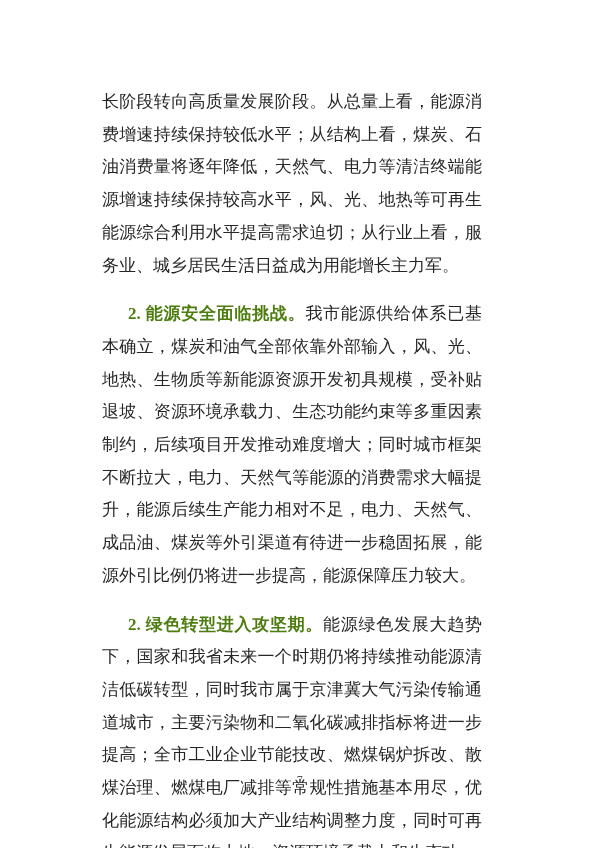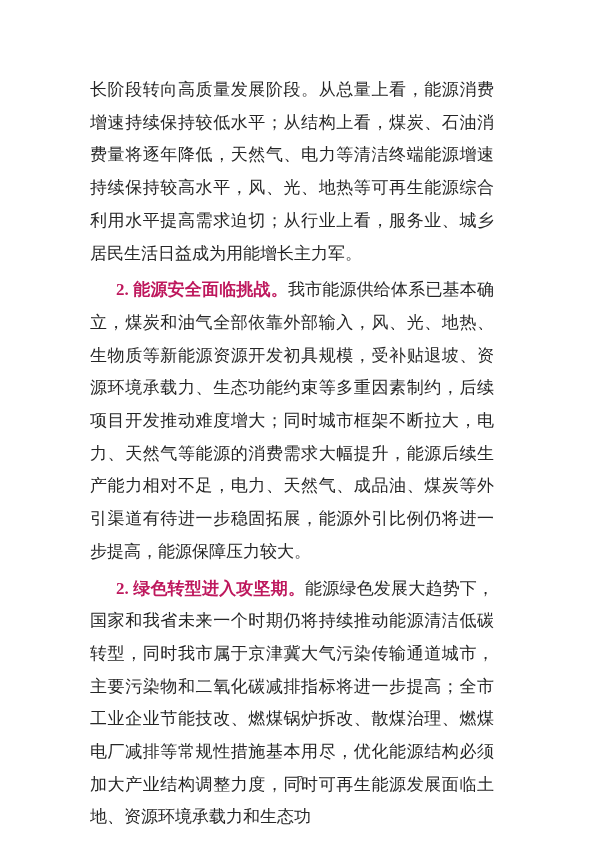--- a/index.html
+++ b/index.html
@@ -20,29 +20,29 @@
     left: 86px;
     top: 70px;
     width: 412px;
     font-size: 17px;
     line-height: 32.7px;
     color: #262626;
     text-align: justify;
     text-justify: inter-ideograph;
   }
   .para {
-    margin: 4px;
+    margin: 16px;
     padding: 0;
   }
   .para.indented {
     text-indent: 26px;
   }
   .para-lead {
     font-weight: 700;
-    color: #be185d;
+    color: #4d7c0f;
   }
   .page-number {
     position: absolute;
     left: 0;
     top: 773px;
     width: 100%;
     text-align: center;
     font-size: 12px;
     color: #555555;
     letter-spacing: 0.5px;

